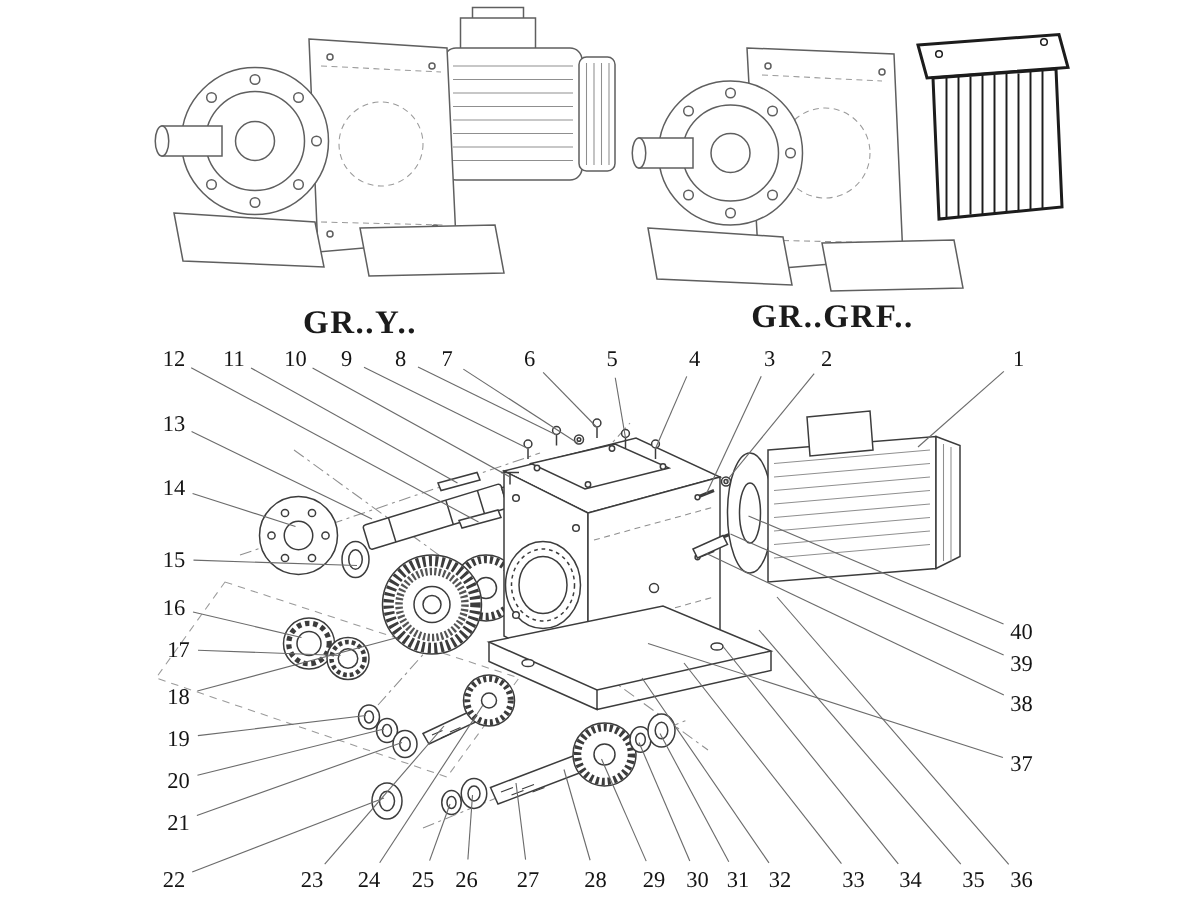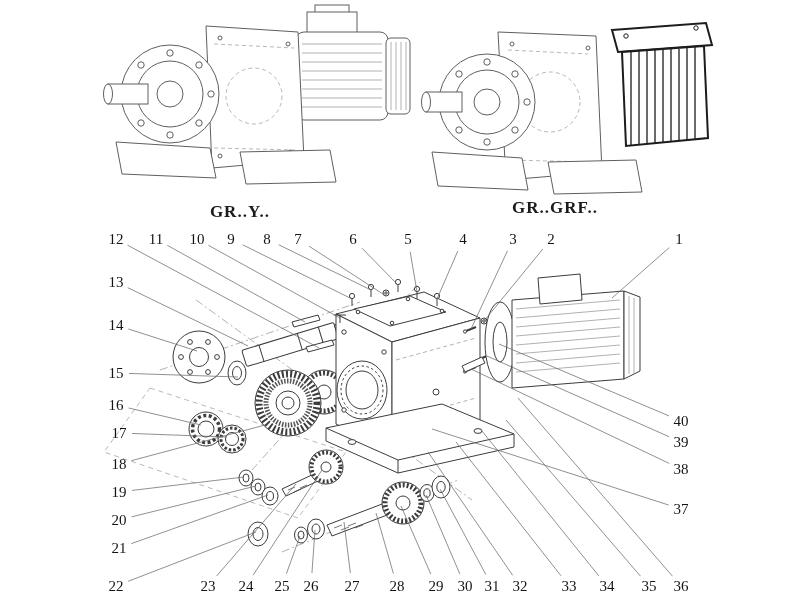--- a/index.html
+++ b/index.html
@@ -1,20 +1,20 @@
 <!DOCTYPE html>
 <html><head>
 <meta charset="utf-8">
 <style>
   html,body{margin:0;padding:0;background:#ffffff;}
   .canvas{position:relative;width:800px;height:600px;background:#fff;overflow:hidden;
           font-family:"Liberation Serif",serif;}
   .canvas svg{position:absolute;left:0;top:0;}
   .variant-label{position:absolute;transform:translateX(-50%);font-weight:bold;
-                 font-size:17px;letter-spacing:1px;color:#1b1b1b;white-space:nowrap;}
+                 font-size:22px;letter-spacing:1px;color:#1b1b1b;white-space:nowrap;}
   #vl-left{left:240px;top:202px;}
   #vl-right{left:555px;top:198px;}
   .callout-text{font-family:"Liberation Serif",serif;font-size:15px;fill:#141414;text-anchor:middle;}
   .leader{stroke:#6b6b6b;stroke-width:0.75;}
 </style>
 </head>
 <body>
 
 <div class="canvas">
 

